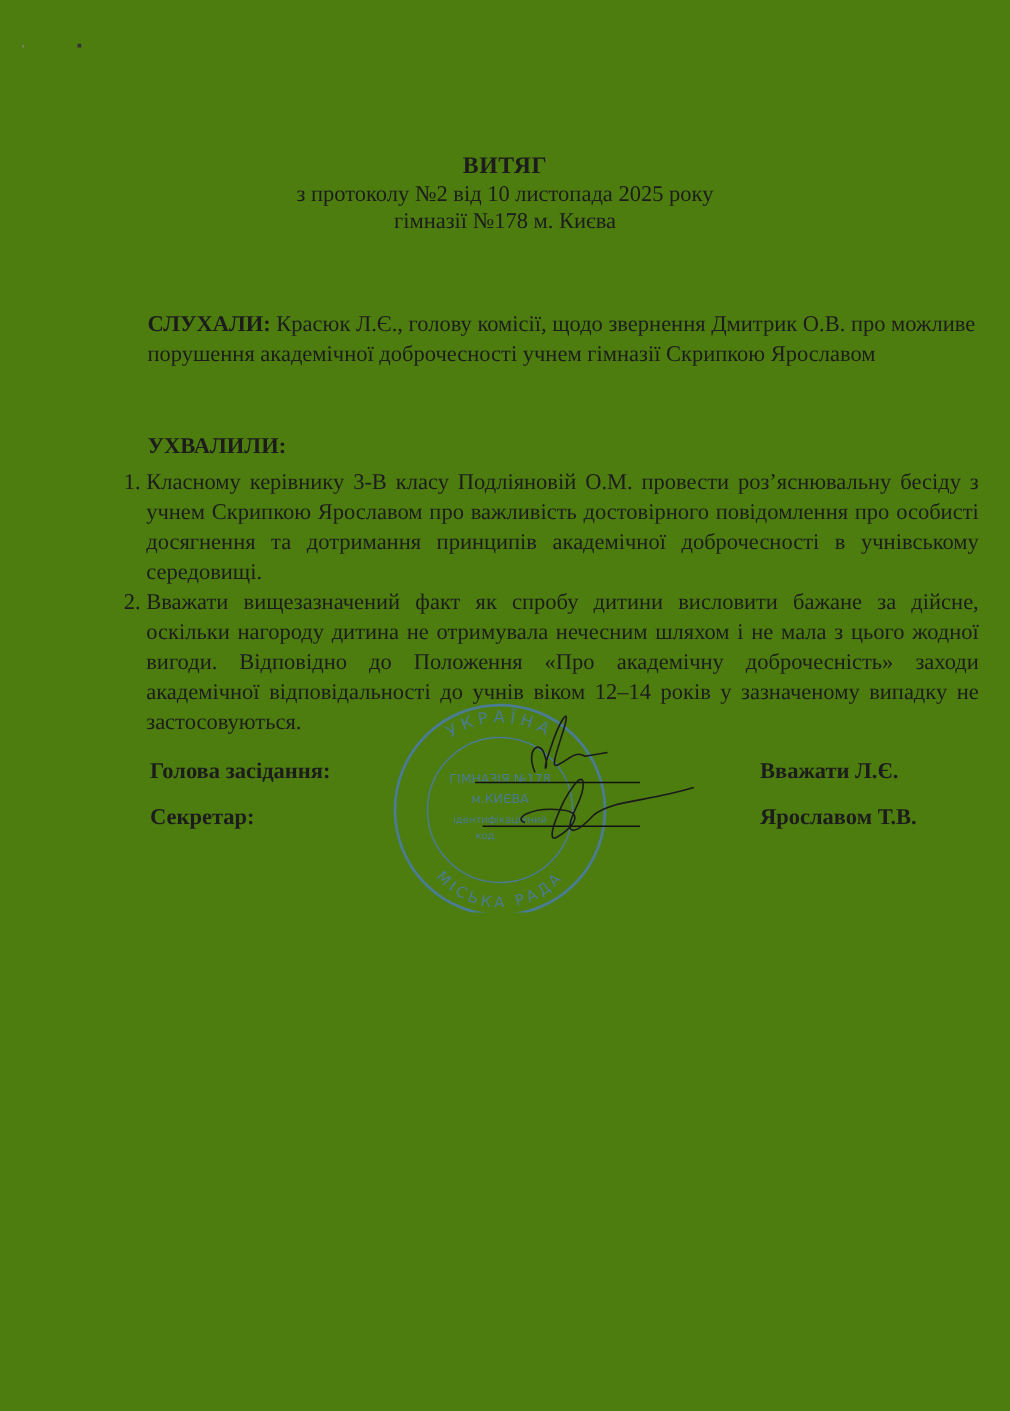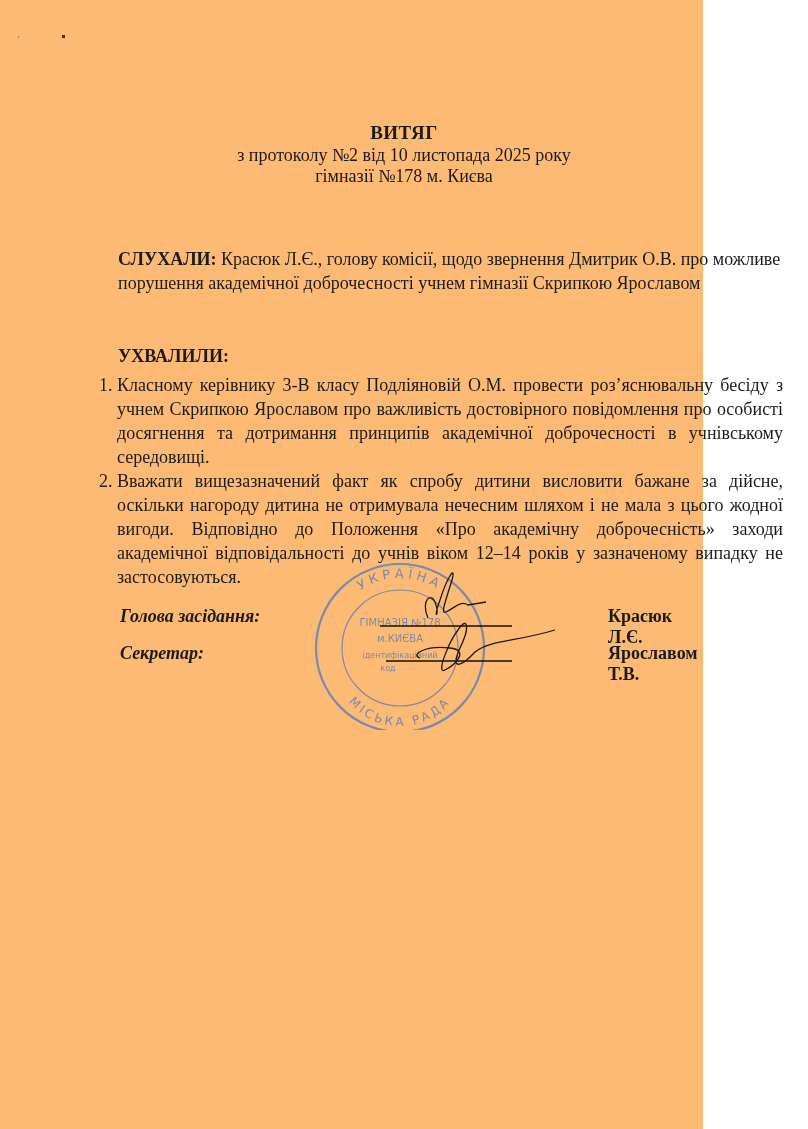--- a/index.html
+++ b/index.html
@@ -1,32 +1,32 @@
 <!DOCTYPE html>
 <html><head>
 <meta charset="utf-8">
 <style>
   html, body { margin: 0; padding: 0; background: #ffffff; }
   body { width: 808px; height: 1129px; position: relative; overflow: hidden;
          font-family: "Liberation Serif", "DejaVu Serif", serif; color: #1c1c1c; }
-  .page { position: absolute; left: 0; top: 0; width: 703px; height: 1129px; background: #fdba74; }
+  .page { position: absolute; left: 0; top: 0; width: 808px; height: 1129px; background: #4d7c0f; }
   .speck { position: absolute; background: #333; }
   .header { position: absolute; left: 0; width: 808px; text-align: center; top: 121px; }
   .header .title { font-weight: bold; font-size: 19px; line-height: 24px; letter-spacing: 0.5px; }
   .header .line { font-size: 18px; line-height: 21px; }
   .block { position: absolute; left: 118px; width: 680px; font-size: 18px; line-height: 24px; }
   .heard { top: 247px; }
   .heard b { font-weight: bold; text-align: center; }
   .resolved-head { position: absolute; left: 118px; top: 346px; font-size: 18px; font-weight: bold; }
   ol.decisions { position: absolute; left: 0; top: 373px; width: 783px; margin: 0; padding: 0 0 0 117px;
                  box-sizing: border-box; font-size: 18px; line-height: 24px; }
   ol.decisions li { text-align: justify; padding-left: 0; }
   ol.decisions li::marker { font-size: 18px; }
   .sign-row { position: absolute; font-size: 18px; font-weight: bold; }
-  .sig-label { left: 120px; font-style: italic; }
+  .sig-label { left: 120px; }
   .sig-name { left: 608px; }
   .row1 { top: 606px; }
   .row2 { top: 643px; }
   .stamp-layer { position: absolute; left: 300px; top: 560px; width: 280px; height: 170px; pointer-events: none; }
 </style>
 </head>
 <body>
 
 <div class="page">
   <div class="speck" style="left:62px;top:35px;width:3px;height:3px;"></div>
@@ -43,21 +43,21 @@
   </div>
 
   <div class="resolved-head">УХВАЛИЛИ:</div>
 
   <ol class="decisions">
     <li>Класному керівнику 3-В класу Подліяновій О.М. провести роз’яснювальну бесіду з учнем Скрипкою Ярославом про важливість достовірного повідомлення про особисті  досягнення та дотримання принципів академічної доброчесності в учнівському середовищі.</li>
     <li>Вважати вищезазначений факт як спробу дитини висловити бажане за дійсне, оскільки  нагороду дитина не отримувала нечесним шляхом і не мала з цього жодної вигоди. Відповідно до Положення «Про академічну доброчесність» заходи академічної відповідальності до учнів віком 12–14 років у зазначеному випадку не застосовуються.</li>
   </ol>
 
   <div class="sign-row sig-label row1">Голова засідання:</div>
-  <div class="sign-row sig-name row1">Красюк Л.Є.</div>
+  <div class="sign-row sig-name row1">Вважати Л.Є.</div>
   <div class="sign-row sig-label row2">Секретар:</div>
   <div class="sign-row sig-name row2">Ярославом Т.В.</div>
 
   <svg class="stamp-layer" viewBox="0 0 280 170">
     <defs>
       <path id="arcTop" d="M 30 88 A 70 70 0 0 1 170 88"></path>
       <path id="arcBottom" d="M 34 100 A 66 66 0 0 0 166 100"></path>
     </defs>
     <g opacity="0.75">
       <circle cx="100" cy="88" r="84" fill="none" stroke="#4a7cc0" stroke-width="2.2"></circle>

